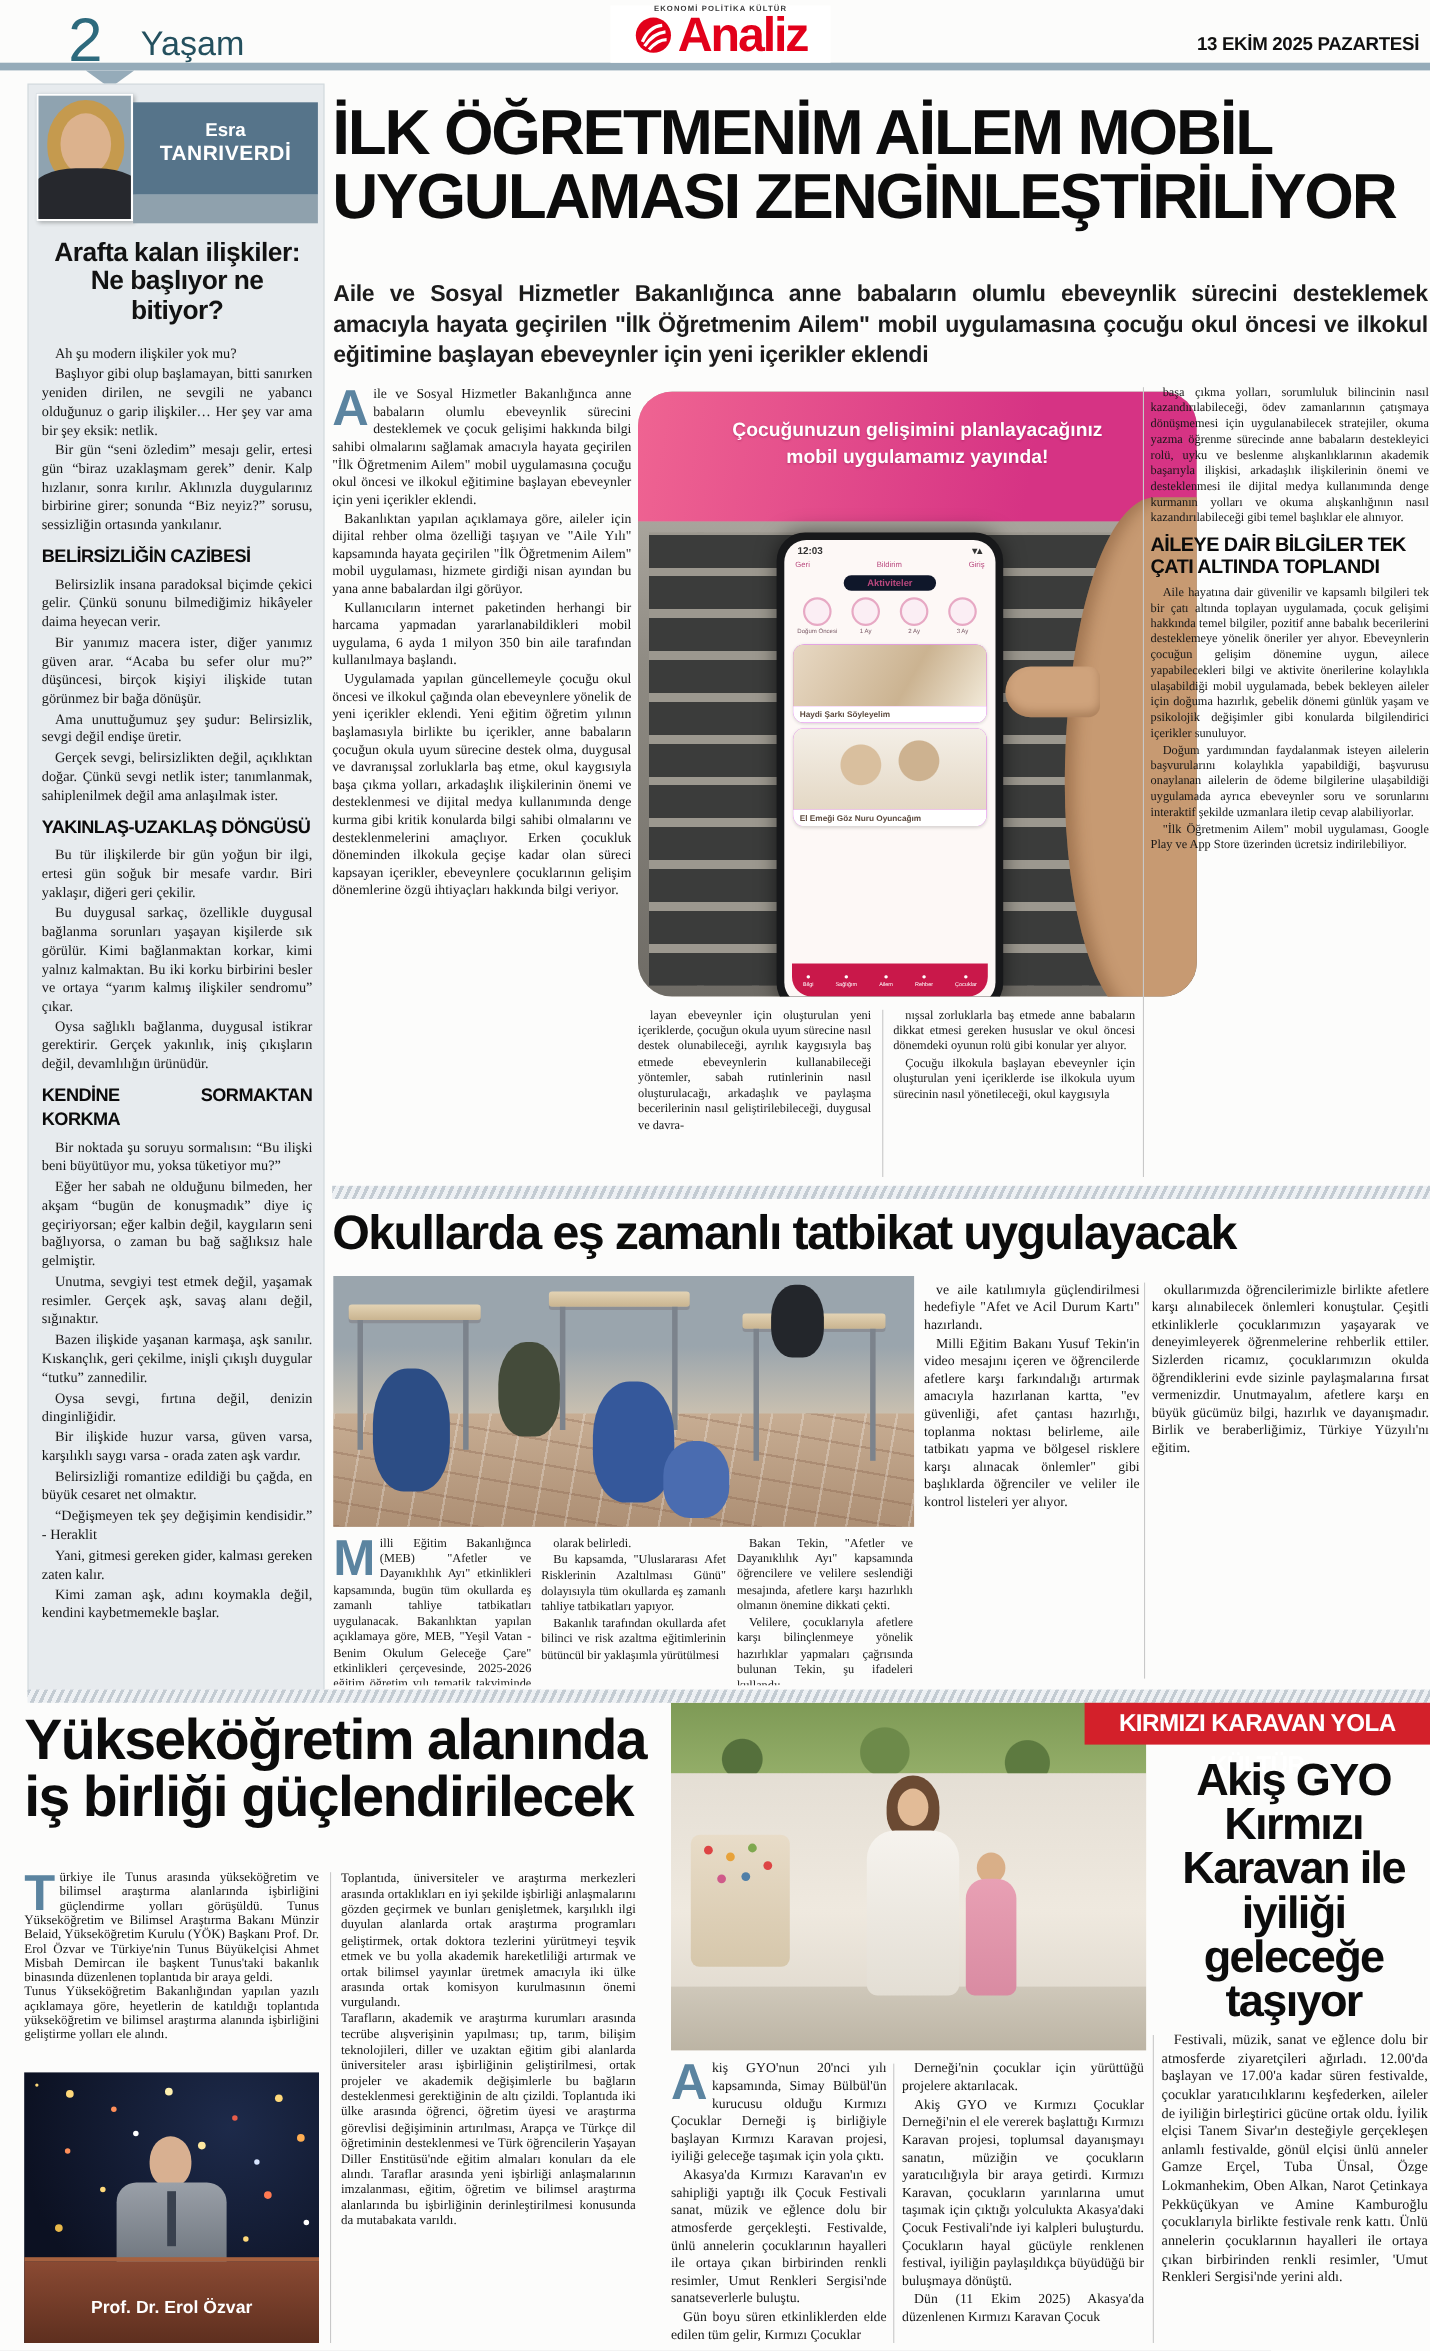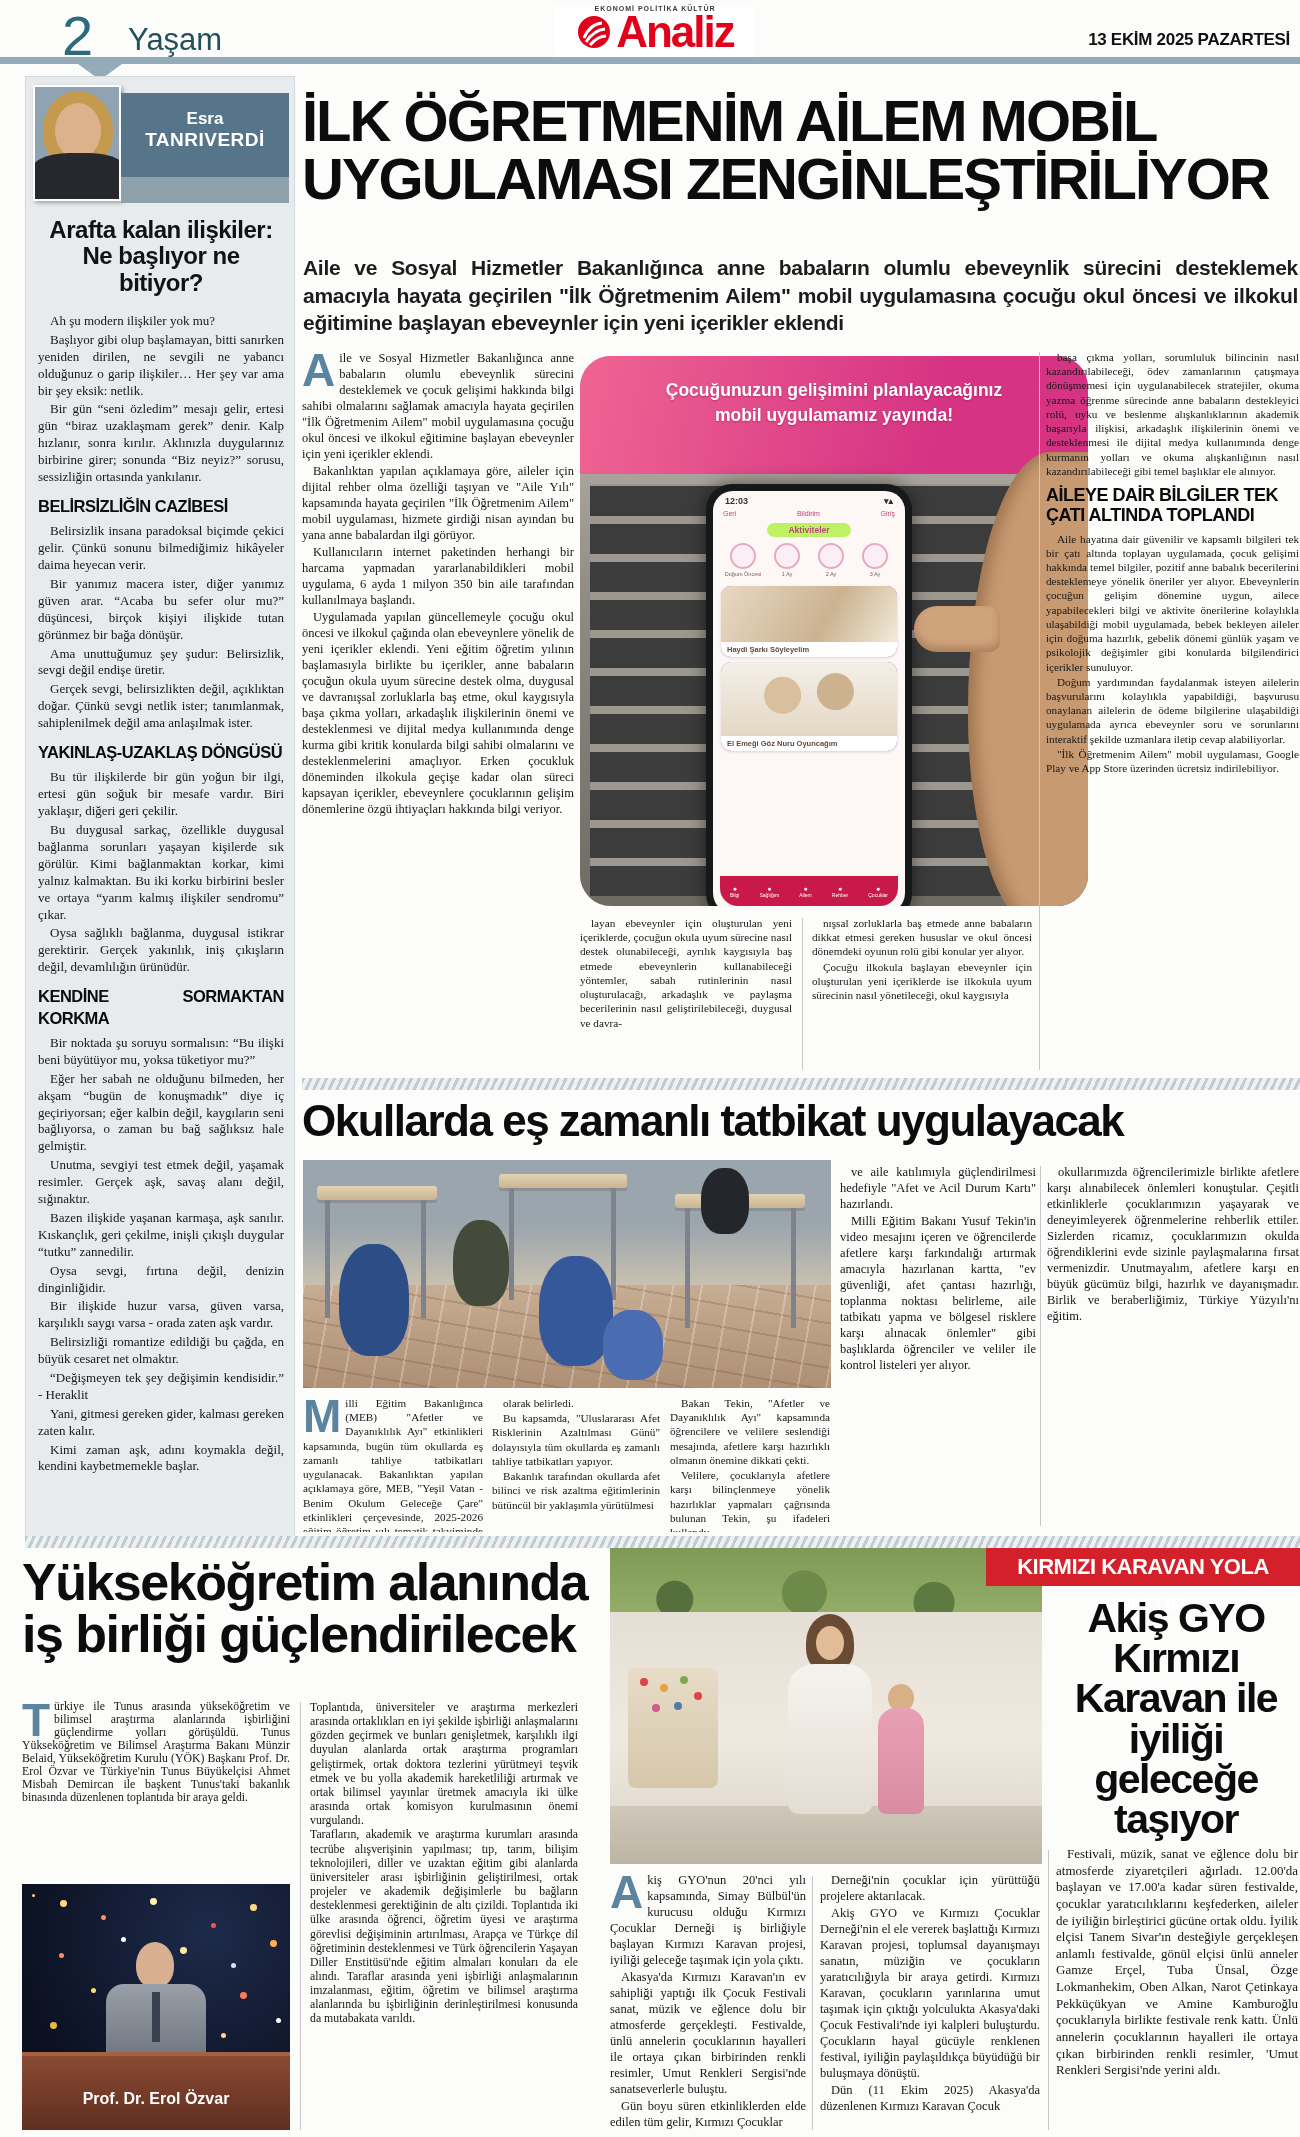--- a/index.html
+++ b/index.html
@@ -67,21 +67,21 @@
           background:linear-gradient(180deg,#a8a49c,#8f8b83 30%,#6e6b65);}
   .keys:before { content:""; position:absolute; inset:10px;
           background:repeating-linear-gradient(0deg,#3b3c3b 0 30px,#9c988f 30px 38px),
                      repeating-linear-gradient(90deg,rgba(0,0,0,0) 0 44px,rgba(156,152,143,.9) 44px 50px); }
   .phone { position:absolute; left:126px; top:128px; width:206px; bottom:-14px; background:#17181a;
            border-radius:26px; box-shadow:0 0 18px rgba(0,0,0,.5); }
   .screen { position:absolute; inset:7px; background:#fdf8f6; border-radius:20px; overflow:hidden;
             font-family:"Liberation Sans", sans-serif; }
   .statusbar { font-size:9px; font-weight:bold; color:#333; padding:5px 12px 2px 12px; display:flex; justify-content:space-between;}
   .appbar { display:flex; justify-content:space-between; padding:2px 10px; font-size:7px; color:#b9487e; }
-  .pillhead { margin:4px auto 2px auto; width:84px; text-align:center; background:#bef264; color:#b9487e;
+  .pillhead { margin:4px auto 2px auto; width:84px; text-align:center; background:#0f172a; color:#b9487e;
               border-radius:8px; font-size:8.5px; font-weight:bold; padding:2px 0;}
   .milerow { display:flex; justify-content:space-around; padding:4px 8px; }
   .mile { text-align:center; font-size:5.5px; color:#7a5a66; width:40px;}
   .mile .c { width:26px; height:26px; border-radius:50%; border:2px solid #e7a9c4; background:#fbeef4; margin:0 auto 2px auto;}
   .card { margin:5px 8px 0 8px; border-radius:10px; overflow:hidden; background:#d946ef; box-shadow:0 1px 3px rgba(0,0,0,.15);}
   .card .img1 { height:56px; background:linear-gradient(120deg,#e8d9c4,#cbb391 60%,#f2ead9); }
   .card .img2 { height:74px; background:radial-gradient(circle at 35% 45%,#d9bf9e 0 18px,transparent 19px),
                                       radial-gradient(circle at 65% 40%,#cdb290 0 18px,transparent 19px),
                                       linear-gradient(#f4efe7,#e4d8c5); }
   .card .lbl { background:#fff; font-size:7.5px; font-weight:bold; color:#5c4a3e; padding:3px 6px; }
@@ -336,20 +336,21 @@
     </div>
 
   <div class="abs hatch" style="left:25px;top:1536px;width:1275px;"></div>
 
   <div class="abs h3head sans" style="left:22px;top:1556px;width:575px;">
     <div>Yükseköğretim alanında</div>
     <div>iş birliği güçlendirilecek</div>
   </div>
   <div class="abs dropT" style="left:22px;top:1700px;width:268px;height:178px;overflow:hidden;font-size:11.8px;line-height:1.1;text-align:justify;">
       <p>Türkiye ile Tunus arasında yükseköğretim ve bilimsel araştırma alanlarında işbirliğini güçlendirme yolları görüşüldü. Tunus Yükseköğretim ve Bilimsel Araştırma Bakanı Münzir Belaid, Yükseköğretim Kurulu (YÖK) Başkanı Prof. Dr. Erol Özvar ve Türkiye'nin Tunus Büyükelçisi Ahmet Misbah Demircan ile başkent Tunus'taki bakanlık binasında düzenlenen toplantıda bir araya geldi.</p>
+      <p>Tunus Yükseköğretim Bakanlığından yapılan yazılı açıklamaya göre, heyetlerin de katıldığı toplantıda yükseköğretim ve bilimsel araştırma alanında işbirliğini geliştirme yolları ele alındı.</p>
     </div>
 
   <div class="abs photo ozvar-photo" style="left:22px;top:1884px;width:268px;height:246px;">
     <div class="bokeh"></div>
     <div class="ozvar-man">
       <div class="ozvar-head"></div>
       <div class="ozvar-suit"></div>
       <div class="ozvar-tie"></div>
     </div>
     <div class="podium"></div>

